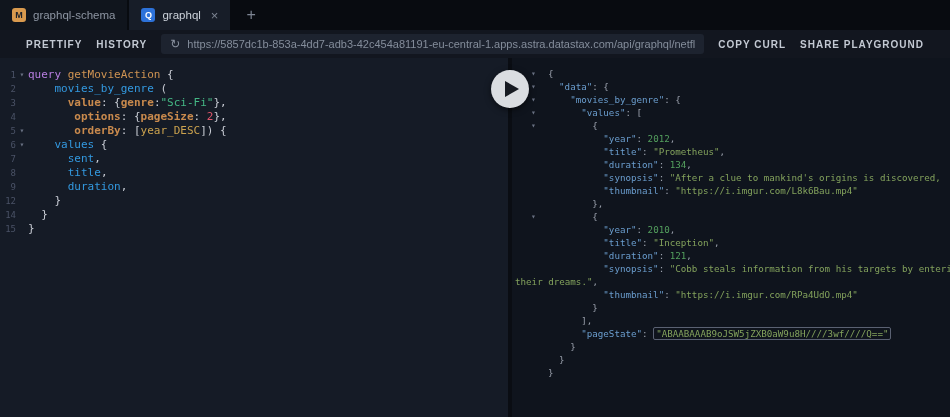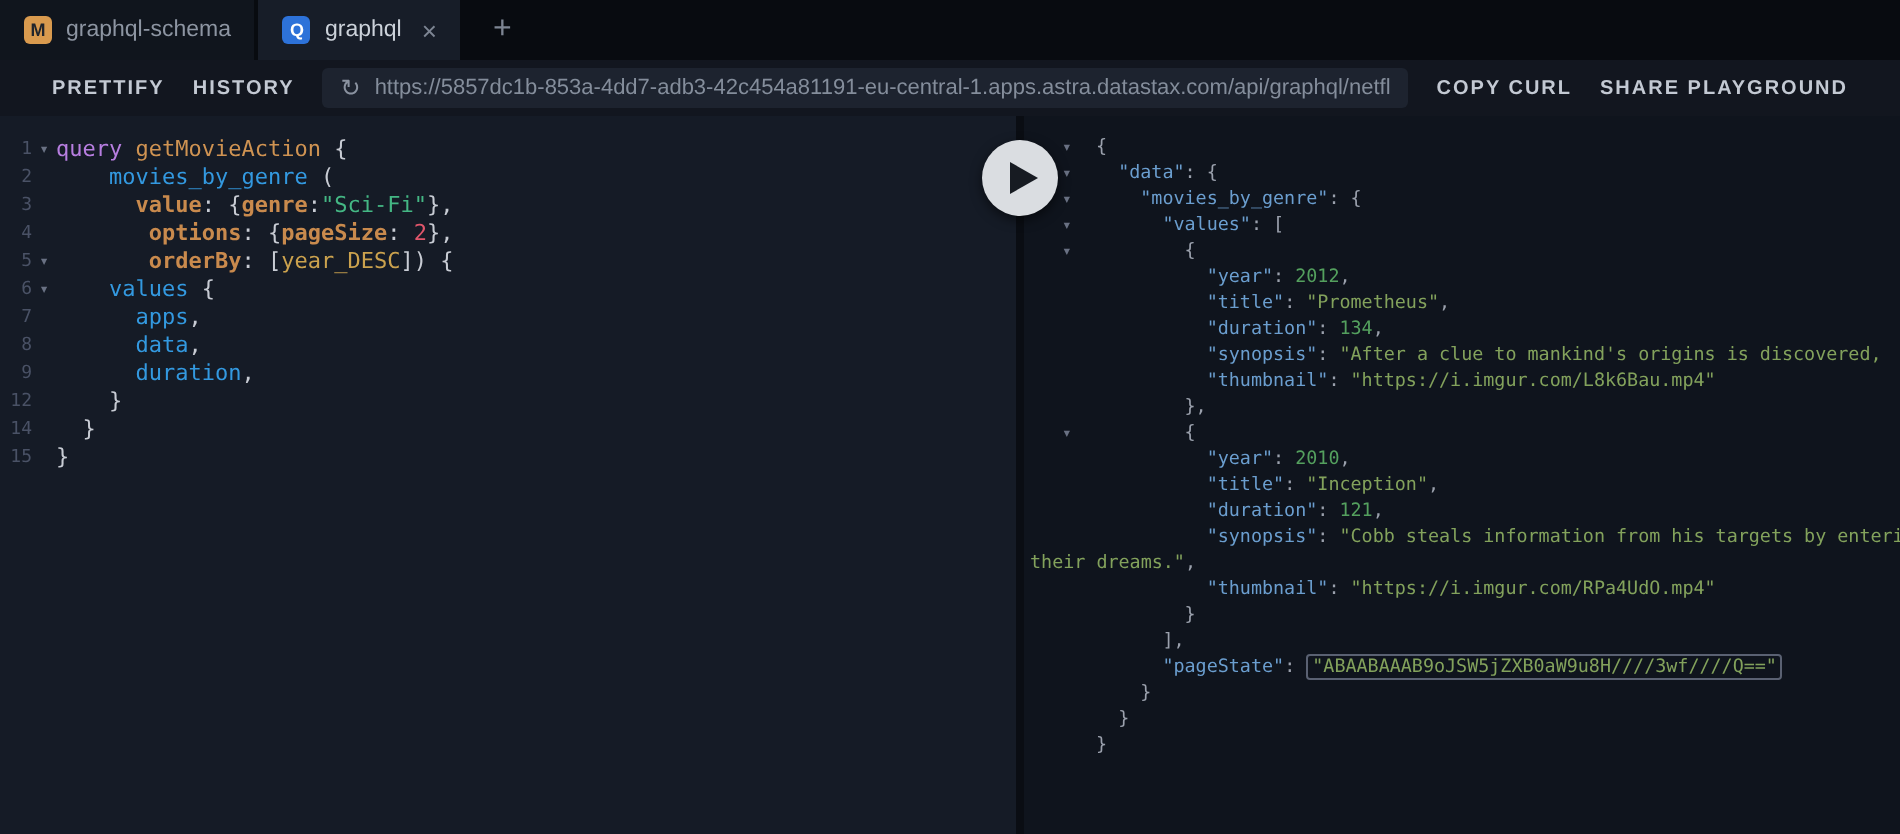--- a/index.html
+++ b/index.html
@@ -106,22 +106,22 @@
 
 <div class="main">
   <div class="pane-left">
     <div class="lines">
         <div class="cl"><span class="ln">1</span><span class="fold">▾</span><span class="code"><span class="t-kw">query</span><span class="t-pu"> </span><span class="t-op">getMovieAction</span><span class="t-pu"> {</span></span></div>
         <div class="cl"><span class="ln">2</span><span class="fold"></span><span class="code"><span class="t-pu">    </span><span class="t-fl">movies_by_genre</span><span class="t-pu"> (</span></span></div>
         <div class="cl"><span class="ln">3</span><span class="fold"></span><span class="code"><span class="t-pu">      </span><span class="t-ar">value</span><span class="t-pu">: {</span><span class="t-ar">genre</span><span class="t-pu">:</span><span class="t-st">"Sci-Fi"</span><span class="t-pu">},</span></span></div>
         <div class="cl"><span class="ln">4</span><span class="fold"></span><span class="code"><span class="t-pu">       </span><span class="t-ar">options</span><span class="t-pu">: {</span><span class="t-ar">pageSize</span><span class="t-pu">: </span><span class="t-nu">2</span><span class="t-pu">},</span></span></div>
         <div class="cl"><span class="ln">5</span><span class="fold">▾</span><span class="code"><span class="t-pu">       </span><span class="t-ar">orderBy</span><span class="t-pu">: [</span><span class="t-en">year_DESC</span><span class="t-pu">]) {</span></span></div>
         <div class="cl"><span class="ln">6</span><span class="fold">▾</span><span class="code"><span class="t-pu">    </span><span class="t-fl">values</span><span class="t-pu"> {</span></span></div>
-        <div class="cl"><span class="ln">7</span><span class="fold"></span><span class="code"><span class="t-pu">      </span><span class="t-fl">apps</span><span class="t-pu">,</span></span></div>
-        <div class="cl"><span class="ln">8</span><span class="fold"></span><span class="code"><span class="t-pu">      </span><span class="t-fl">data</span><span class="t-pu">,</span></span></div>
+        <div class="cl"><span class="ln">7</span><span class="fold"></span><span class="code"><span class="t-pu">      </span><span class="t-fl">sent</span><span class="t-pu">,</span></span></div>
+        <div class="cl"><span class="ln">8</span><span class="fold"></span><span class="code"><span class="t-pu">      </span><span class="t-fl">title</span><span class="t-pu">,</span></span></div>
         <div class="cl"><span class="ln">9</span><span class="fold"></span><span class="code"><span class="t-pu">      </span><span class="t-fl">duration</span><span class="t-pu">,</span></span></div>
         <div class="cl"><span class="ln">12</span><span class="fold"></span><span class="code"><span class="t-pu">    }</span></span></div>
         <div class="cl"><span class="ln">14</span><span class="fold"></span><span class="code"><span class="t-pu">  }</span></span></div>
         <div class="cl"><span class="ln">15</span><span class="fold"></span><span class="code"><span class="t-pu">}</span></span></div>
       </div>
   </div>
   <div class="divider"></div>
   <div class="pane-right">
     <div class="rlines">
         <div class="rl"><span class="rfold">▾</span><span class="rcode"><span class="r-p">{</span></span></div>

